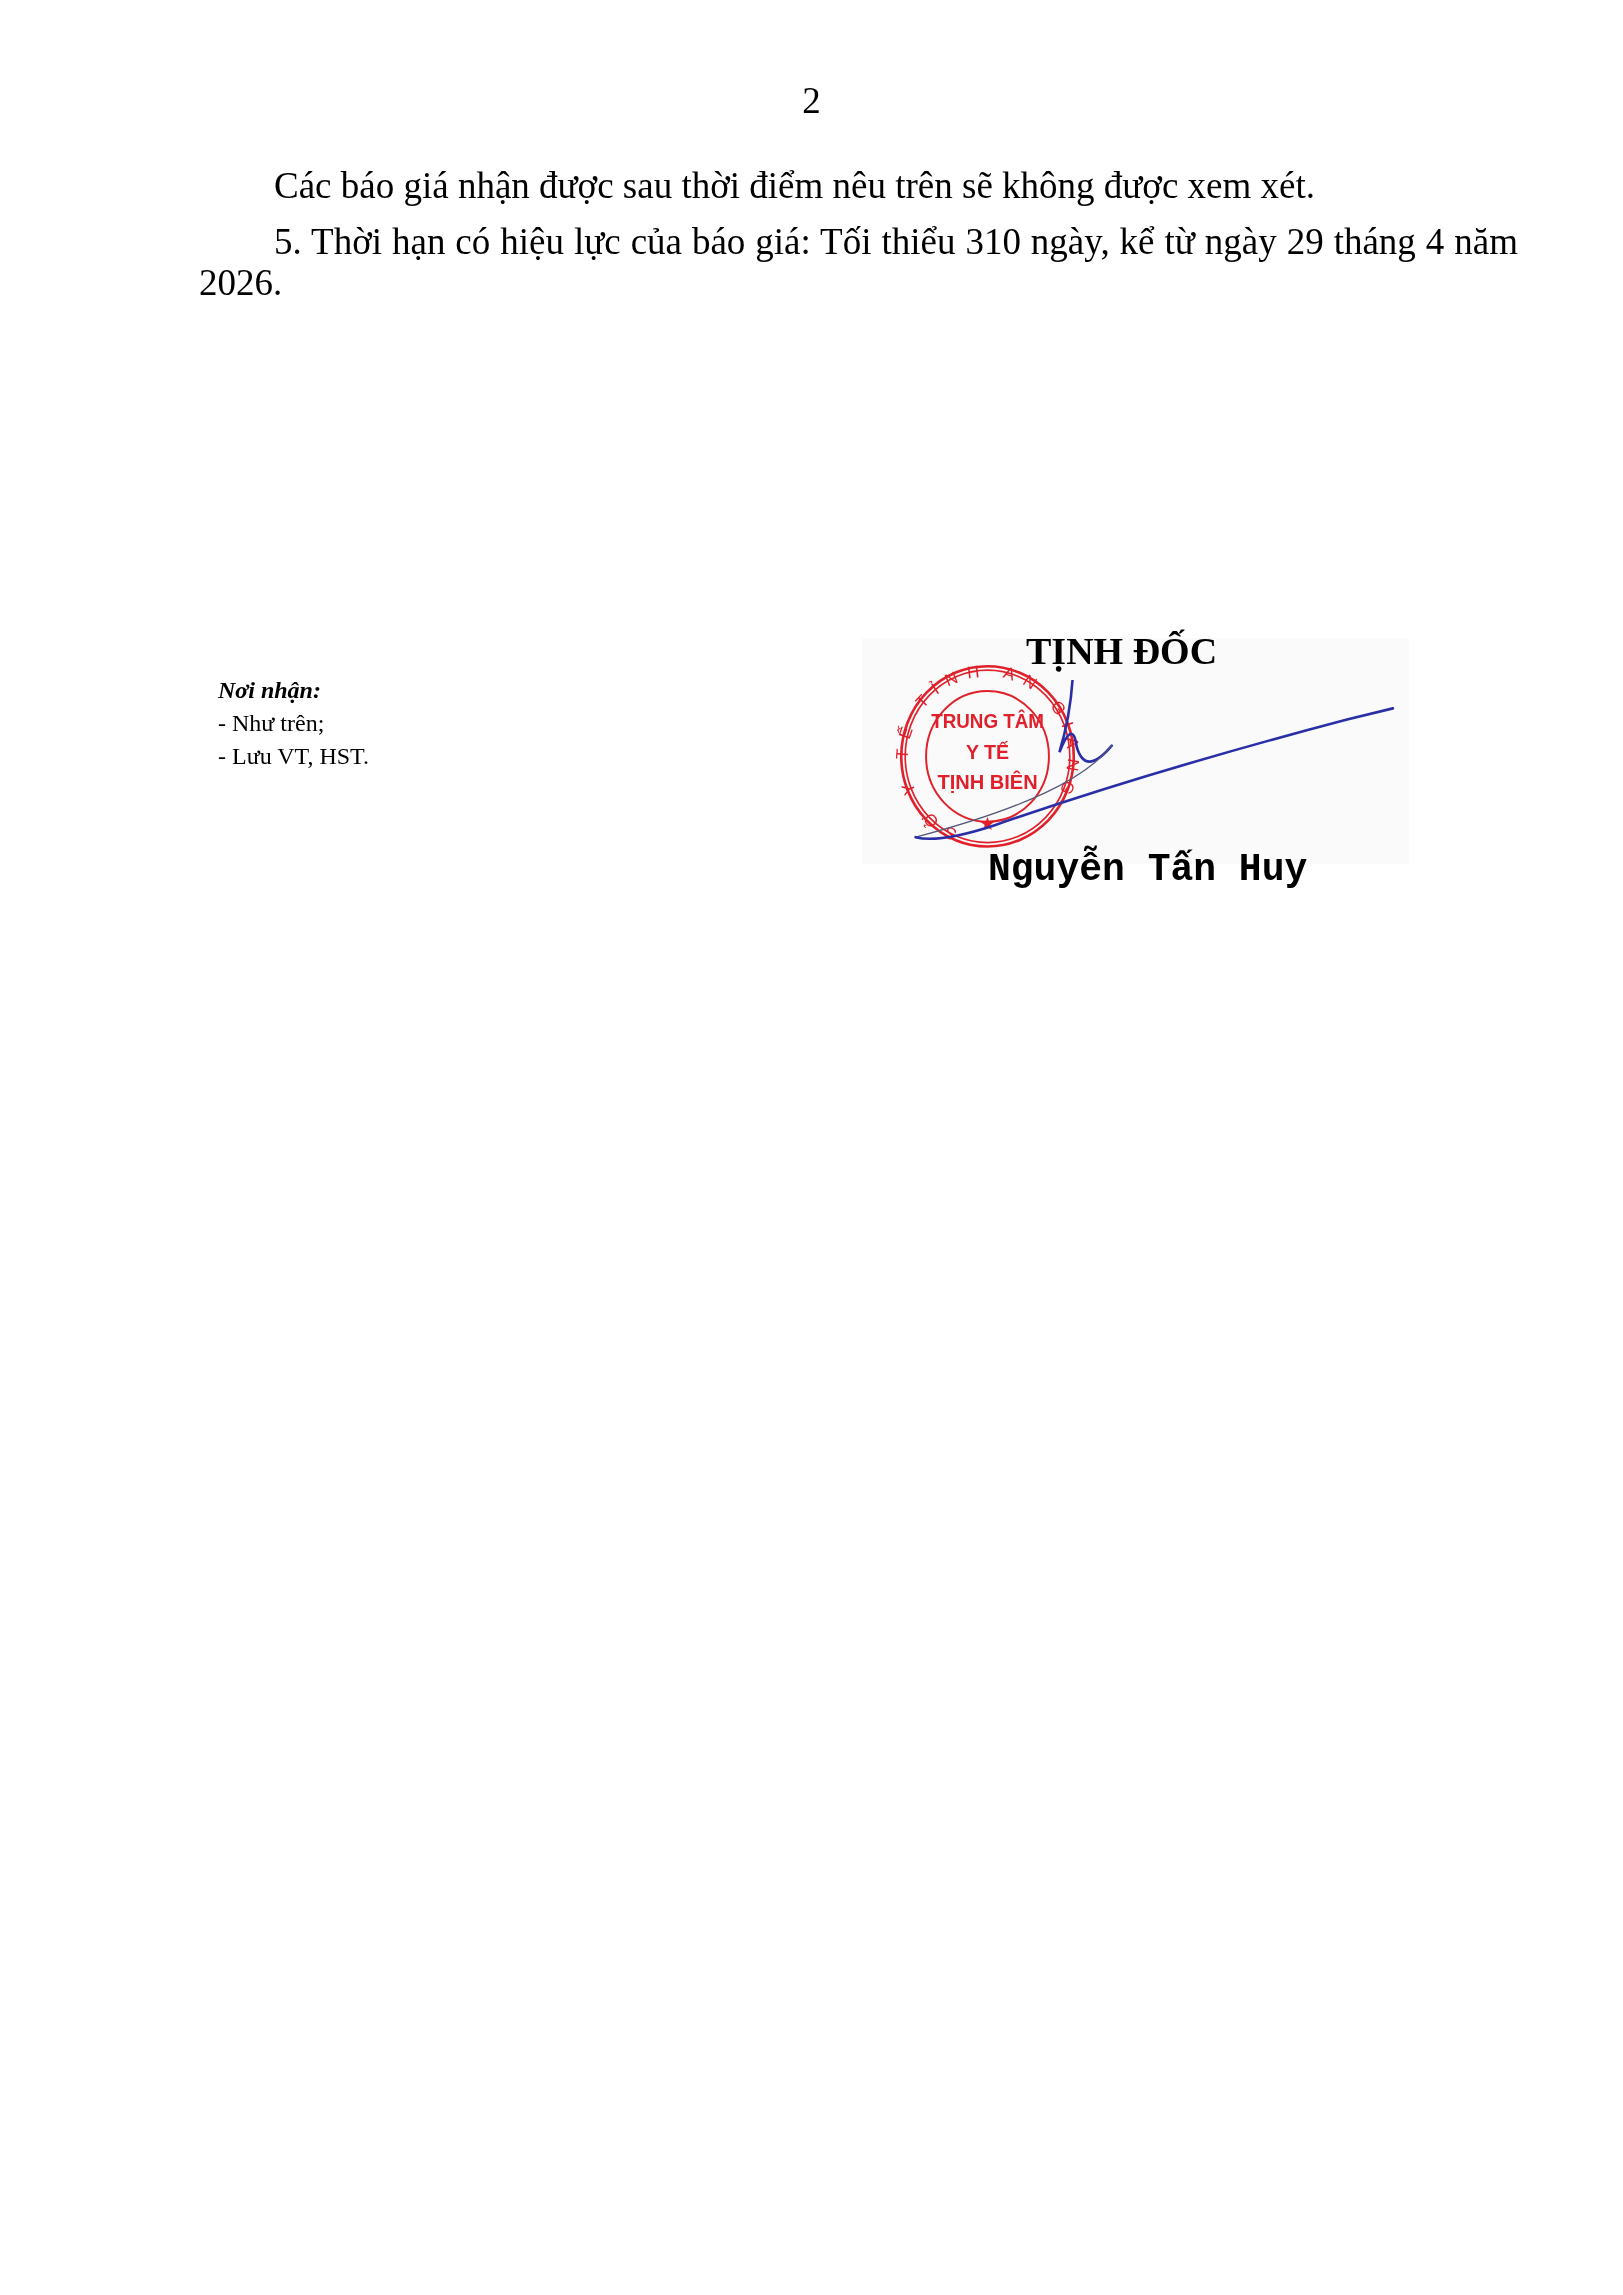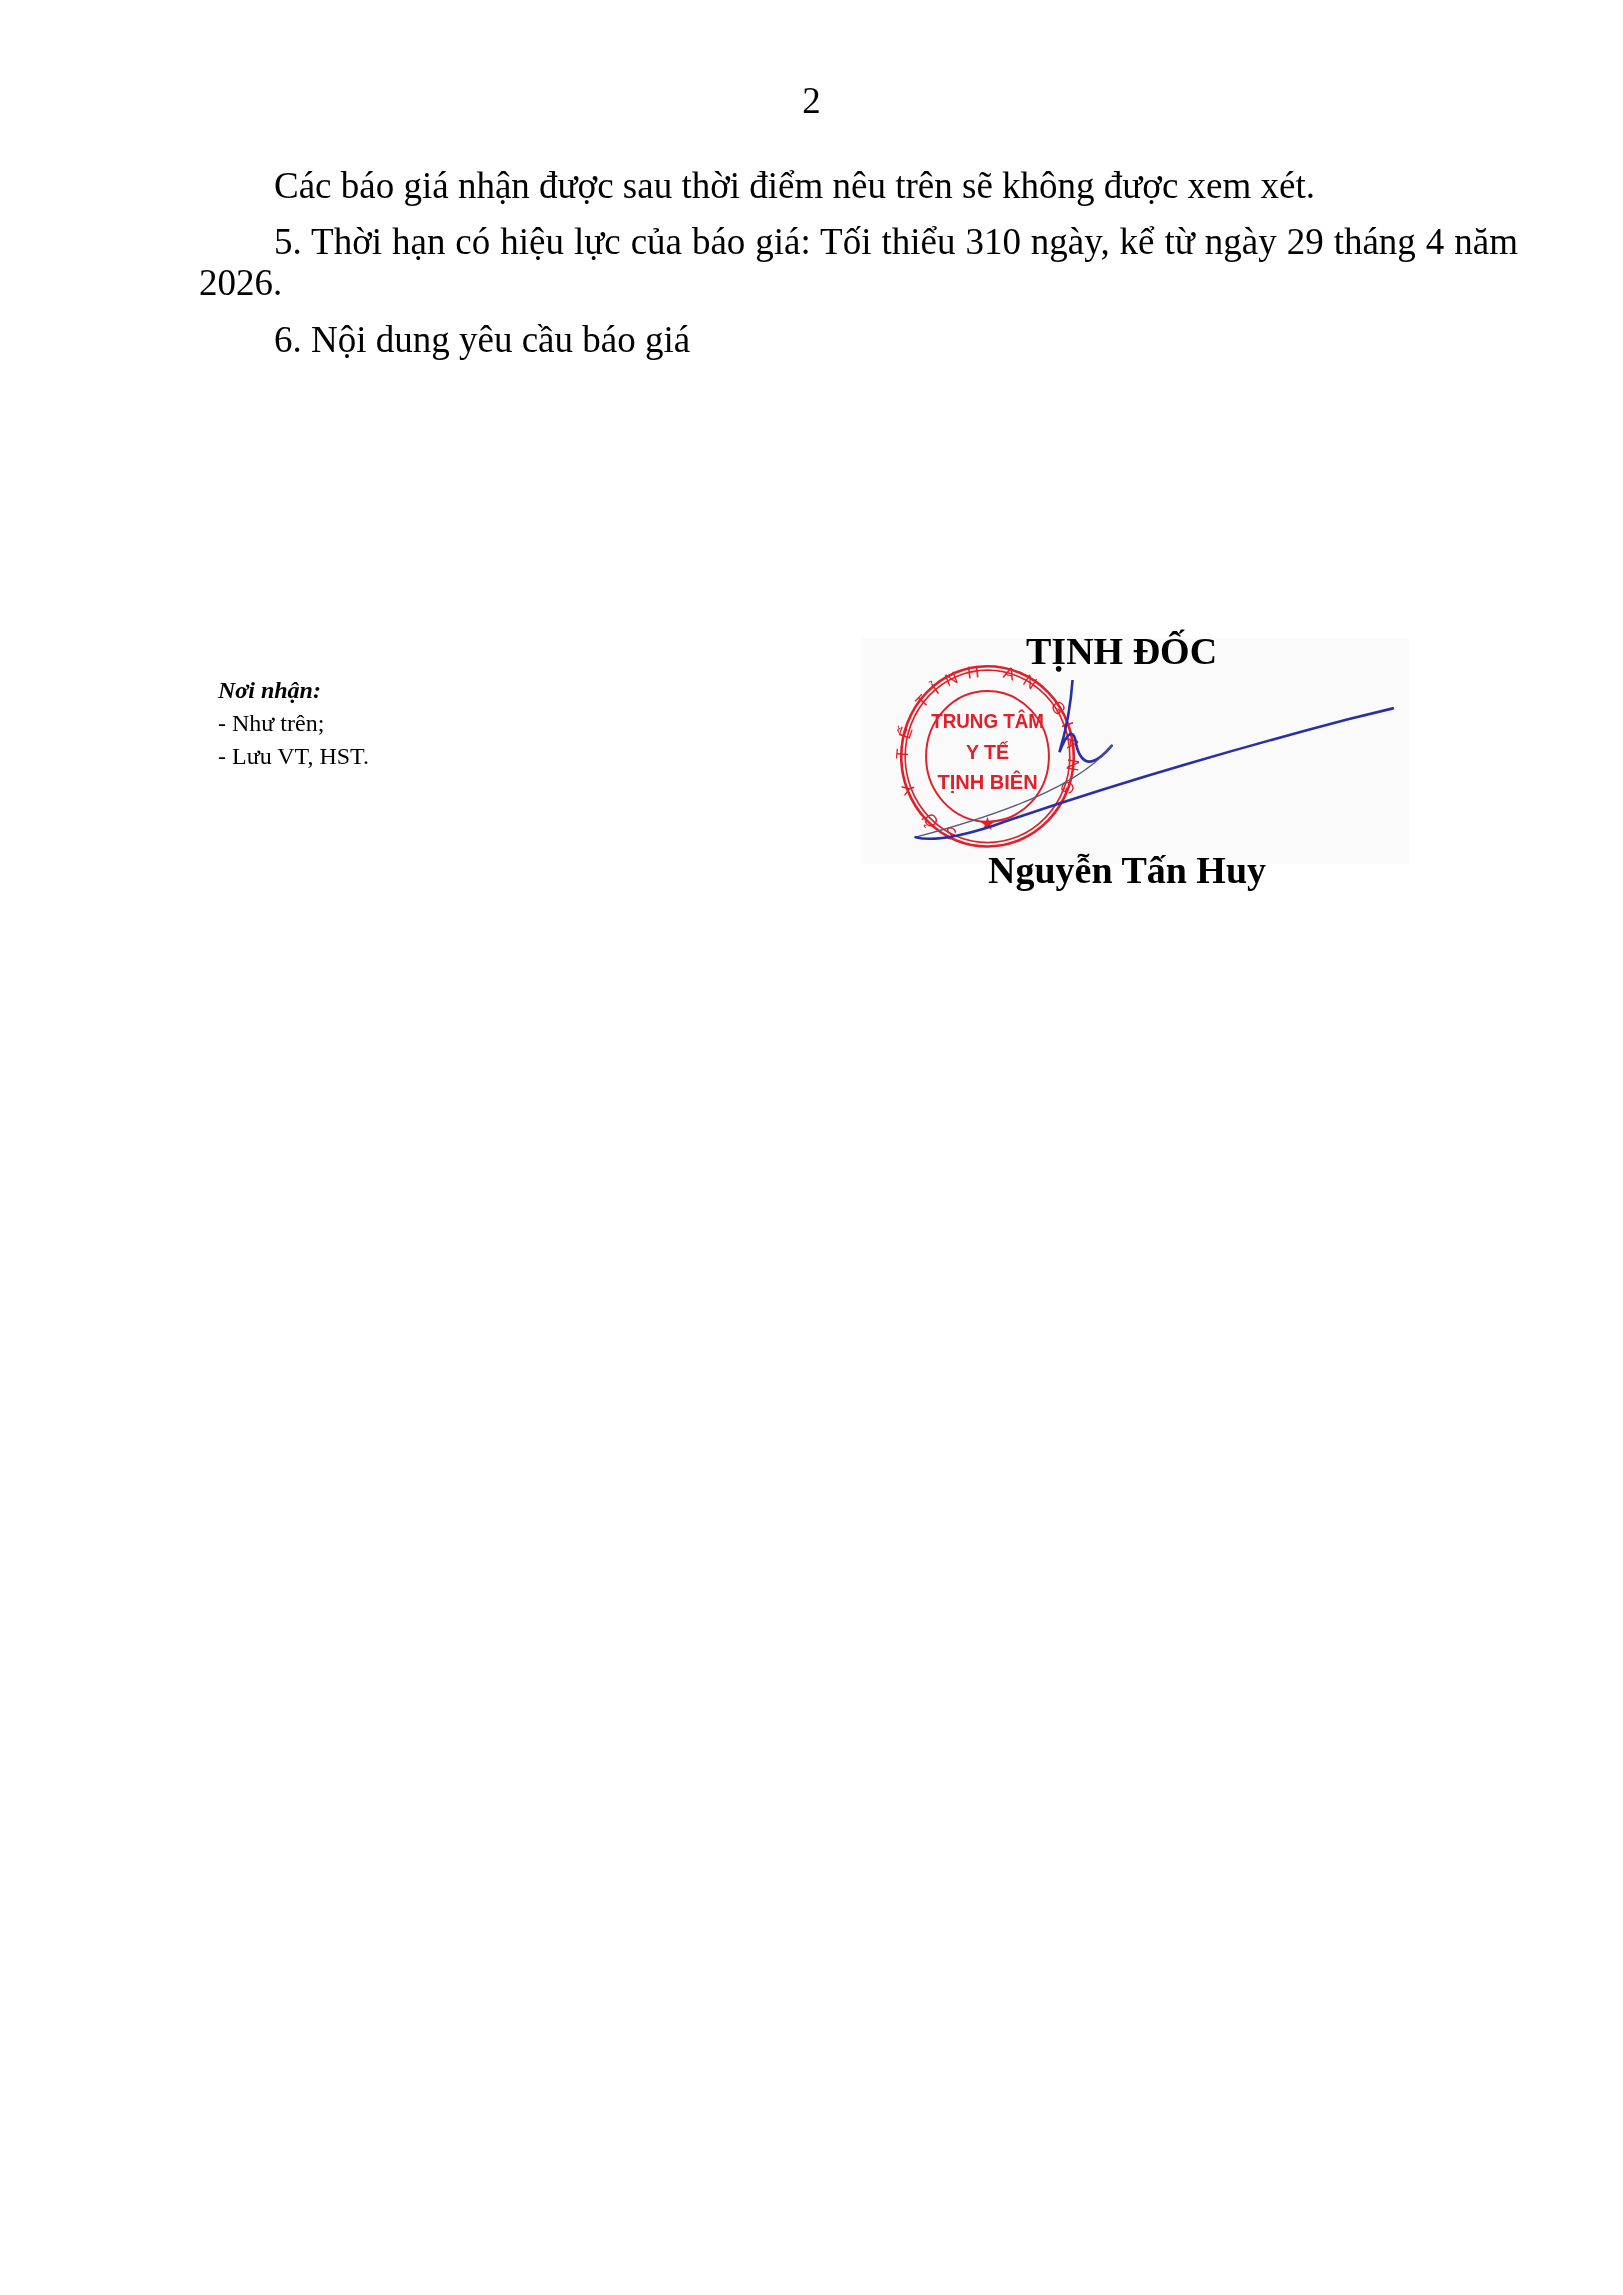--- a/index.html
+++ b/index.html
@@ -6,33 +6,32 @@
     body { width: 1623px; height: 2295px; position: relative; overflow: hidden; font-family: "Liberation Serif", "DejaVu Serif", serif; color: #000; }
     .page-number { position: absolute; top: 79px; left: 0; width: 1623px; text-align: center; font-size: 37px; line-height: 43px; }
     .body-text { position: absolute; left: 199px; width: 1319px; top: 149px; font-size: 37px; line-height: 41px; text-align: justify; }
     .para { margin: 0; text-indent: 75px; }
     .para.gap-after { margin-bottom: 15.7px; }
     .recipients { position: absolute; left: 218px; top: 642px; font-size: 24px; line-height: 33px; margin-top: 32px; }
     .recipients .title { font-weight: bold; font-style: italic; }
     .signature-block { position: absolute; left: 862px; top: 638px; width: 547px; height: 226px; background: #fafafa; }
     .sig-title { position: absolute; top: 628px; left: 862px; width: 713px; text-align: left; font-weight: bold; font-size: 38px; line-height: 46px; }
     .sig-title span { position: absolute; left: 164px; }
-    .signer-name { position: absolute; top: 847px; left: 988px; font-weight: bold; font-size: 38px; line-height: 46px; white-space: nowrap; }
+    .signer-name { position: absolute; top: 847px; left: 988px; font-weight: bold; font-size: 38px; line-height: 46px; white-space: nowrap; font-family: Liberation Mono, monospace; }
     .stamp { position: absolute; left: 896px; top: 661px; width: 183px; height: 196px; }
     .signature { position: absolute; left: 896px; top: 680px; width: 523px; height: 164px; }
   </style>
 </head>
 <body>
 
 <div class="page-number">2</div>
 
 <div class="body-text">
   <p class="para gap-after" style="margin-top:15.7px;">Các báo giá nhận được sau thời điểm nêu trên sẽ không được xem xét.</p>
   <p class="para gap-after">5. Thời hạn có hiệu lực của báo giá: Tối thiểu 310 ngày, kể từ ngày 29 tháng 4 năm 2026.</p>
-  <p class="para gap-after">6. Nội dung yêu cầu báo giá</p>
 </div>
 
 <div class="recipients">
   <div class="title">Nơi nhận:</div>
   <div>- Như trên;</div>
   <div>- Lưu VT, HST.</div>
 </div>
 
 <div class="signature-block"></div>
 

